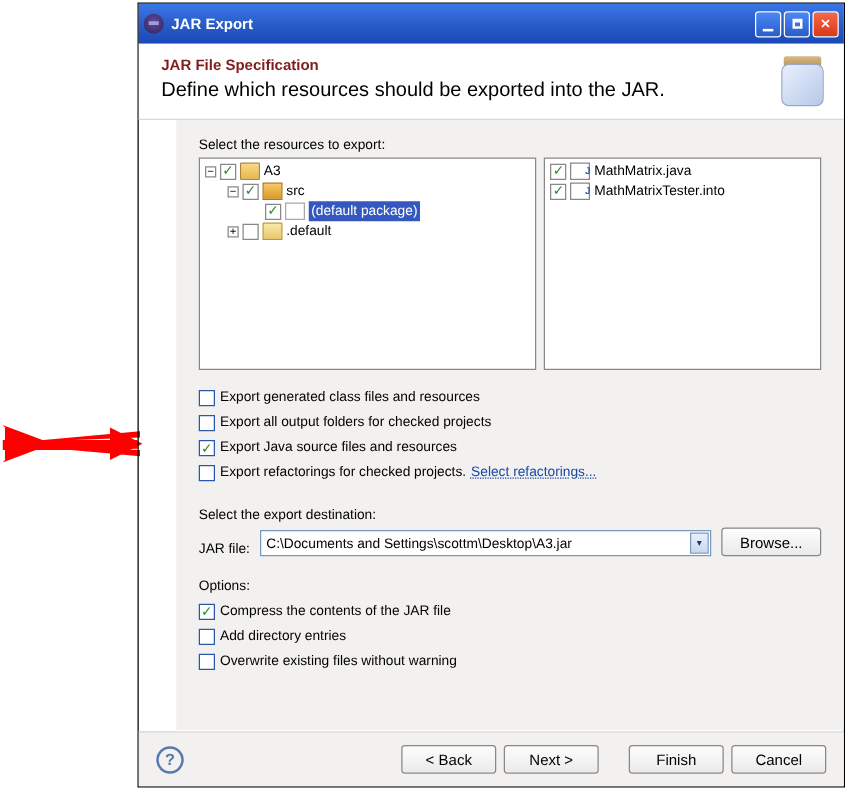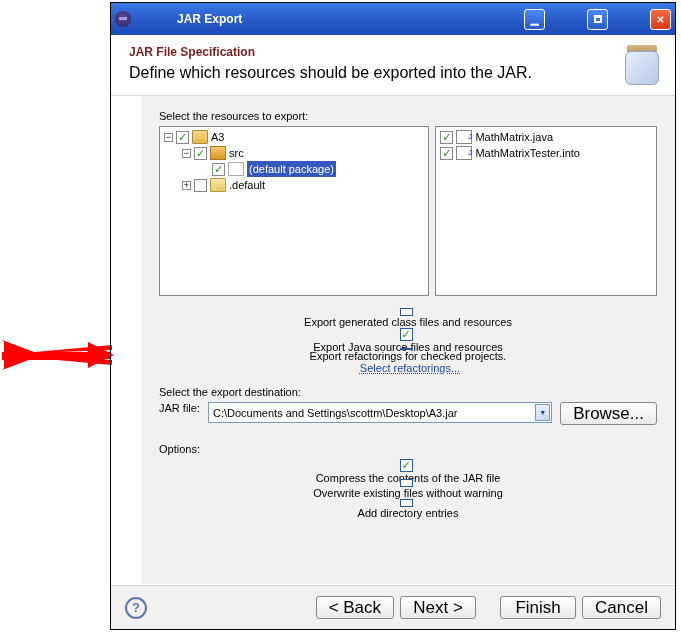--- a/index.html
+++ b/index.html
@@ -22,21 +22,20 @@
 }
 .titlebar {
   height: 28px;
   background: linear-gradient(to bottom, #3a78e8 0%, #2a5dc8 50%, #1a48b8 100%);
   display: flex;
   align-items: center;
   padding: 16px 4px;
   color: #fff;
   font-weight: bold;
   font-size: 12px;
-  gap: 40px;
 }
 .titlebar .eicon {
   width: 16px; height: 16px;
   background: radial-gradient(circle at 50% 40%, #5a4a9a 0%, #3a2a6a 80%);
   border-radius: 50%;
   margin-right: 6px;
   position: relative;
 }
 .titlebar .eicon::after {
   content: "";
@@ -176,21 +175,20 @@
 }
 .sel {
   background: #3458c0;
   color: #fff;
   padding: 0 2px;
 }
 .checkrow {
   display: flex;
   align-items: center;
   height: 20px;
-  flex-direction: column;
 }
 .checkrow .cb {
   width: 13px; height: 13px;
   border: 1px solid #2858a8;
   background: #fff;
   margin-right: 4px;
   display: inline-flex;
   align-items: center;
   justify-content: center;
   color: #2a8a2a;
@@ -198,21 +196,21 @@
 }
 .linkish {
   color: #1848a8;
   text-decoration: underline;
   text-decoration-style: dotted;
   margin-left: 4px;
 }
 .sep { height: 18px; }
 .destrow {
   display: flex;
-  align-items: flex-start;
+  align-items: flex-end;
   gap: 8px;
   margin-top: 4px;
 }
 .destrow label { white-space: nowrap; }
 .combo {
   flex: 1;
   height: 21px;
   border: 1px solid #7a98bc;
   background: #fff;
   display: flex;
@@ -230,21 +228,21 @@
   margin-left: 4px;
   font-size: 8px;
   color: #336;
 }
 .btn {
   height: 23px;
   border: 1px solid #888;
   background: linear-gradient(#fdfdfd,#eaeaea);
   border-radius: 3px;
   padding: 0 12px;
-  font-size: 17px;
+  font-size: 12px;
   font-family: inherit;
   cursor: pointer;
   min-width: 76px;
 }
 .btn.wide { min-width: 80px; }
 .footer {
   position: absolute;
   bottom: 0; left: 0; right: 0;
   height: 44px;
   background: #f2f1ef;
@@ -377,20 +375,24 @@
           </div>
         </div>
       </div>
     </div>
 
     <div class="checkrow">
       <span class="cb"></span>
       <span>Export generated class files and resources</span>
     </div>
     <div class="checkrow">
+      <span class="cb"></span>
+      <span>Export all output folders for checked projects</span>
+    </div>
+    <div class="checkrow">
       <span class="cb">✓</span>
       <span>Export Java source files and resources</span>
     </div>
     <div class="checkrow">
       <span class="cb"></span>
       <span>Export refactorings for checked projects.</span>
       <span class="linkish">Select refactorings...</span>
     </div>
 
     <div class="sep"></div>
@@ -405,25 +407,25 @@
     </div>
 
     <div class="sep"></div>
     <div class="label">Options:</div>
     <div class="checkrow">
       <span class="cb">✓</span>
       <span>Compress the contents of the JAR file</span>
     </div>
     <div class="checkrow">
       <span class="cb"></span>
+      <span>Add directory entries</span>
+    </div>
+    <div class="checkrow">
+      <span class="cb"></span>
       <span>Overwrite existing files without warning</span>
-    </div>
-    <div class="checkrow">
-      <span class="cb"></span>
-      <span>Add directory entries</span>
     </div>
   </div>
 
   <div class="footer">
     <span class="helpbtn">?</span>
     <span class="fspacer"></span>
     <button class="btn">&lt; Back</button>
     <button class="btn">Next &gt;</button>
     <span style="width:12px"></span>
     <button class="btn">Finish</button>

